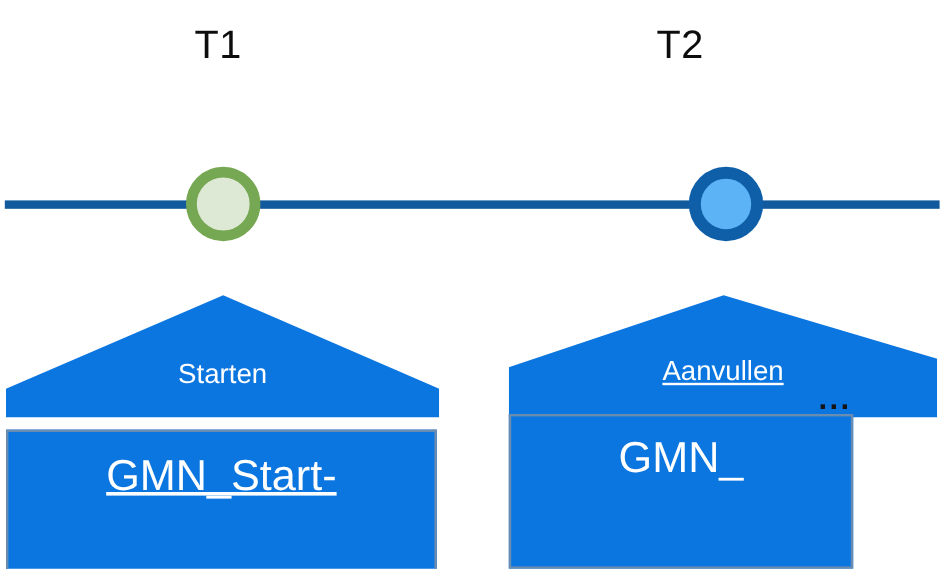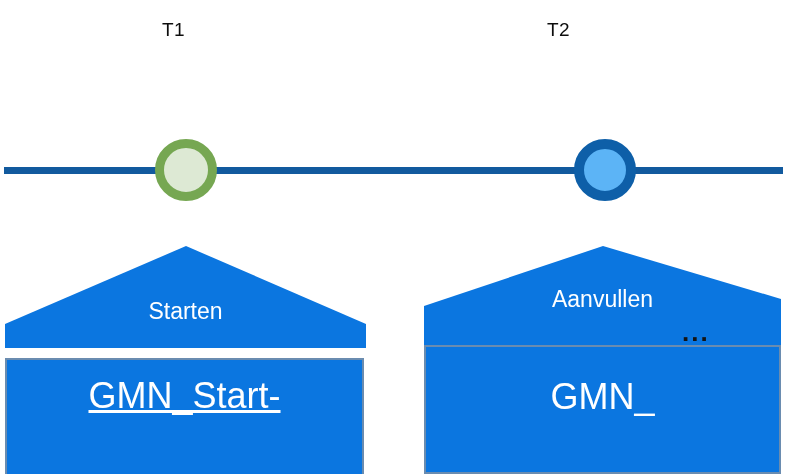--- a/index.html
+++ b/index.html
@@ -55,21 +55,21 @@
     width: 62px;
     height: 62px;
     border: 10px solid #0E5FA8;
     background: #5CB4F6;
   }
 
   
   .time-label {
     position: absolute;
     color: #0D0D0D;
-    font-size: 19px;
+    font-size: 33px;
     line-height: 1;
     letter-spacing: 0.5px;
     white-space: nowrap;
   }
   .time-label-t1 { left: 162px; top: 20px; }
   .time-label-t2 { left: 547px; top: 20px; }
 
   
   .event-group {
     position: absolute;
@@ -96,21 +96,21 @@
     position: absolute;
     left: 0;
     width: 100%;
     text-align: center;
     color: #FFFFFF;
     font-size: 23px;
     line-height: 1;
     white-space: nowrap;
   }
   .pentagon-label-left  { top: 56px; }
-  .pentagon-label-right { top: 44px; }
+  .pentagon-label-right { top: 54px; text-decoration: underline; }
 
   .pentagon-ellipsis {
     position: absolute;
     color: #141414;
     font-size: 26px;
     line-height: 1;
     letter-spacing: 2px;
     font-weight: bold;
     white-space: nowrap;
   }
@@ -131,23 +131,23 @@
   }
   .name-box-left {
     top: 114px;
     width: 359px;
     height: 122px;
     padding-top: 14px;
     text-decoration: underline;
   }
   .name-box-right {
     top: 101px;
-    width: 357px;
+    width: 287px;
     height: 129px;
-    padding-top: 28px;
+    padding-top: 12px;
   }
   .name-box-line { display: block; }
 </style>
 </head>
 <body>
 
 <div id="diagram-root">
 
   <div class="timeline-axis"></div>
 

